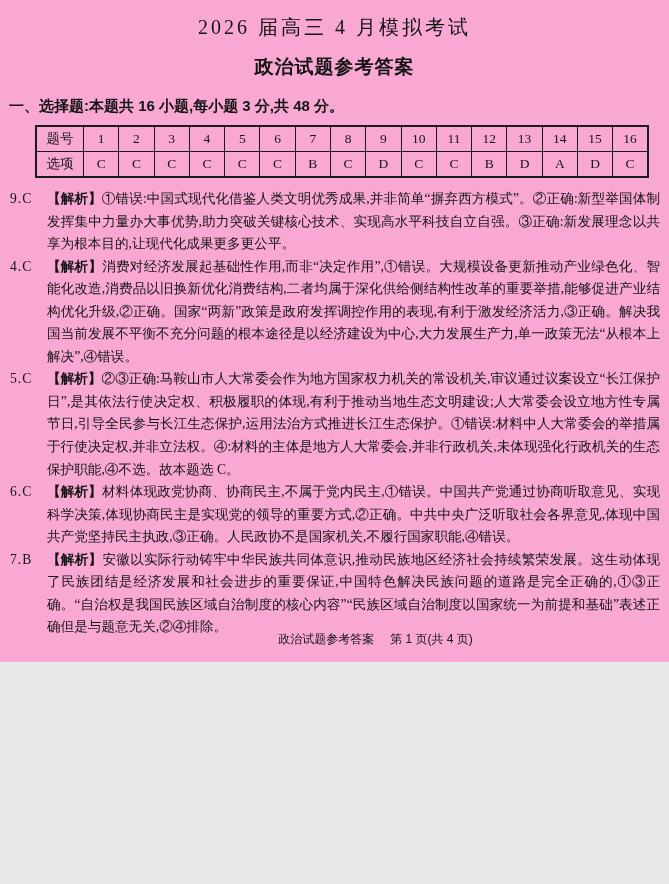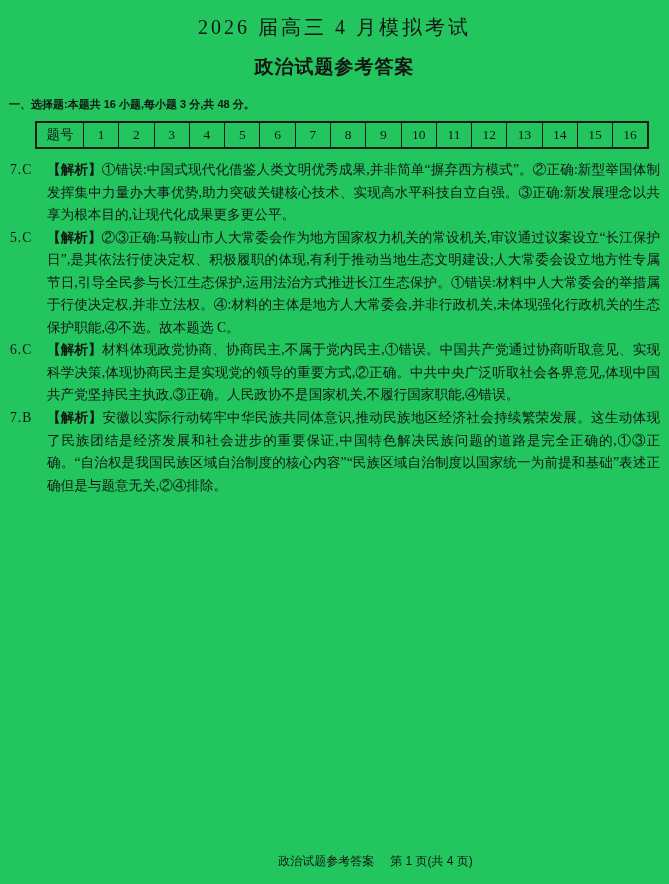--- a/index.html
+++ b/index.html
@@ -1,20 +1,20 @@
 <!DOCTYPE html>
 <html><head>
 <meta charset="utf-8">
 <style>
   html,body { margin:0; padding:0; background:#e8e8e8; }
   .page {
     position:relative;
-    width:669px; height:884px;
+    width:669px; height:662px;
     margin:0 auto;
-    background:#22c55e;
+    background:#f9a8d4;
     color:#141414;
     font-family:"Liberation Serif", serif;
     overflow:hidden;
   }
   .exam-title {
     margin:14px 0 0;
     text-align:center;
     font-size:20px;
     font-weight:normal;
     letter-spacing:3px;
@@ -23,21 +23,21 @@
   .doc-subtitle {
     margin:13px 0 0;
     text-align:center;
     font-size:19px;
     font-weight:bold;
     letter-spacing:1px;
     font-family:"Liberation Sans", sans-serif;
   }
   .section-heading {
     margin:17px 8px 9px 9px;
-    font-size:11px;
+    font-size:15px;
     font-weight:bold;
     font-family:"Liberation Sans", sans-serif;
   }
   .answer-table {
     border-collapse:collapse;
     table-layout:fixed;
     margin-left:35px;
     width:614px;
     border:2px solid #1a1a1a;
   }
@@ -109,25 +109,45 @@
           <td>8</td>
           <td>9</td>
           <td>10</td>
           <td>11</td>
           <td>12</td>
           <td>13</td>
           <td>14</td>
           <td>15</td>
           <td>16</td>
         </tr>
+      <tr>
+        <td class="row-label">选项</td>
+      <td>C</td>
+          <td>C</td>
+          <td>C</td>
+          <td>C</td>
+          <td>C</td>
+          <td>C</td>
+          <td>B</td>
+          <td>C</td>
+          <td>D</td>
+          <td>C</td>
+          <td>C</td>
+          <td>B</td>
+          <td>D</td>
+          <td>A</td>
+          <td>D</td>
+          <td>C</td>
+        </tr>
     </tbody>
   </table>
 
   <div class="explanations">
-      <div class="expl"><span class="q-label">7.C</span><span class="q-prefix">【解析】</span><span>①错误:中国式现代化借鉴人类文明优秀成果,并非简单“摒弃西方模式”。②正确:新型举国体制发挥集中力量办大事优势,助力突破关键核心技术、实现高水平科技自立自强。③正确:新发展理念以共享为根本目的,让现代化成果更多更公平。</span></div>
+      <div class="expl"><span class="q-label">9.C</span><span class="q-prefix">【解析】</span><span>①错误:中国式现代化借鉴人类文明优秀成果,并非简单“摒弃西方模式”。②正确:新型举国体制发挥集中力量办大事优势,助力突破关键核心技术、实现高水平科技自立自强。③正确:新发展理念以共享为根本目的,让现代化成果更多更公平。</span></div>
+      <div class="expl"><span class="q-label">4.C</span><span class="q-prefix">【解析】</span><span>消费对经济发展起基础性作用,而非“决定作用”,①错误。大规模设备更新推动产业绿色化、智能化改造,消费品以旧换新优化消费结构,二者均属于深化供给侧结构性改革的重要举措,能够促进产业结构优化升级,②正确。国家“两新”政策是政府发挥调控作用的表现,有利于激发经济活力,③正确。解决我国当前发展不平衡不充分问题的根本途径是以经济建设为中心,大力发展生产力,单一政策无法“从根本上解决”,④错误。</span></div>
       <div class="expl"><span class="q-label">5.C</span><span class="q-prefix">【解析】</span><span>②③正确:马鞍山市人大常委会作为地方国家权力机关的常设机关,审议通过议案设立“长江保护日”,是其依法行使决定权、积极履职的体现,有利于推动当地生态文明建设;人大常委会设立地方性专属节日,引导全民参与长江生态保护,运用法治方式推进长江生态保护。①错误:材料中人大常委会的举措属于行使决定权,并非立法权。④:材料的主体是地方人大常委会,并非行政机关,未体现强化行政机关的生态保护职能,④不选。故本题选 C。</span></div>
       <div class="expl"><span class="q-label">6.C</span><span class="q-prefix">【解析】</span><span>材料体现政党协商、协商民主,不属于党内民主,①错误。中国共产党通过协商听取意见、实现科学决策,体现协商民主是实现党的领导的重要方式,②正确。中共中央广泛听取社会各界意见,体现中国共产党坚持民主执政,③正确。人民政协不是国家机关,不履行国家职能,④错误。</span></div>
       <div class="expl"><span class="q-label">7.B</span><span class="q-prefix">【解析】</span><span>安徽以实际行动铸牢中华民族共同体意识,推动民族地区经济社会持续繁荣发展。这生动体现了民族团结是经济发展和社会进步的重要保证,中国特色解决民族问题的道路是完全正确的,①③正确。“自治权是我国民族区域自治制度的核心内容”“民族区域自治制度以国家统一为前提和基础”表述正确但是与题意无关,②④排除。</span></div>
     </div>
 
   <div class="footer">
     <span>政治试题参考答案</span><span class="footer-gap"></span><span>第 1 页(共 4 页)</span>
   </div>
 
 </div>

